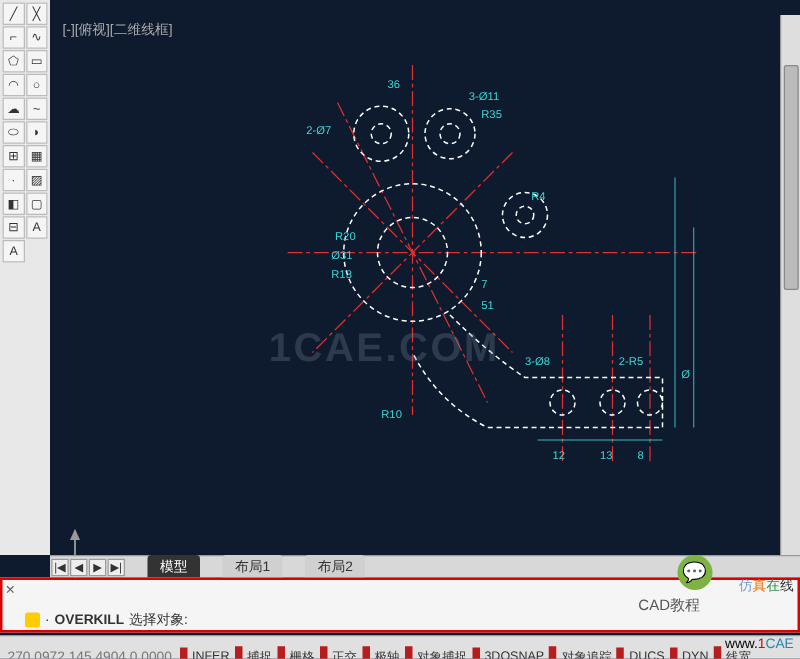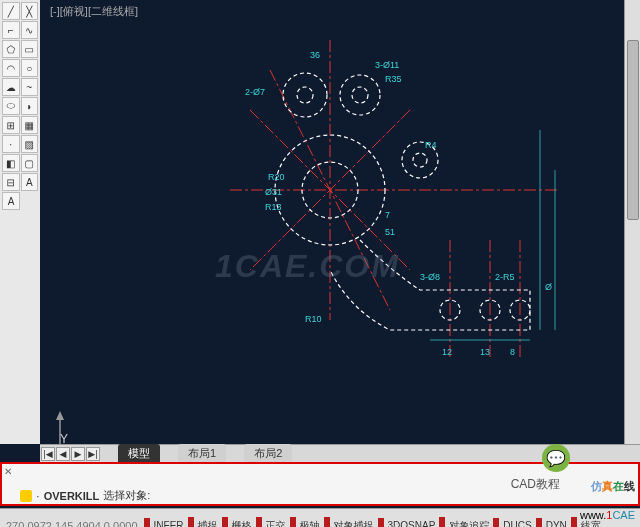--- a/index.html
+++ b/index.html
@@ -1,29 +1,29 @@
 <!DOCTYPE html>
 <html><head>
 <meta charset="utf-8">
 <style>
 *{margin:0;padding:0;box-sizing:border-box;font-family:"Microsoft YaHei",Arial,sans-serif;font-size:11px}
 body{width:640px;height:527px;background:#0e1a2e;position:relative;overflow:hidden}
 .toolbar-left{position:absolute;left:0;top:0;width:40px;height:444px;background:#e8e8e8;display:flex;flex-direction:column;padding:2px}
 .tool-row{display:flex;gap:1px;margin-bottom:1px}
 .tool-btn{width:18px;height:18px;background:#f5f5f5;border:1px solid #bbb;display:flex;align-items:center;justify-content:center;cursor:pointer;font-size:10px;color:#333}
 .tool-btn.single{width:18px;height:18px}
-.viewport{position:absolute;left:40px;top:0;width:600px;height:492px;background:#0e1a2e}
+.viewport{position:absolute;left:40px;top:12px;width:600px;height:492px;background:#0e1a2e}
 .view-label{position:absolute;left:10px;top:4px;color:#aaa;font-size:11px}
 .ucs-y{position:absolute;left:20px;bottom:46px;font-size:12px;color:#ccc}
 .ucs-x{position:absolute;left:72px;bottom:8px;font-size:12px;color:#ccc}
 svg.ucs-svg{position:absolute;left:10px;bottom:6px}
-.watermark{position:absolute;left:175px;top:248px;font-size:32px;font-weight:bold;color:rgba(120,130,150,0.3);letter-spacing:2px;font-style:italic}
+.watermark{position:absolute;left:175px;top:248px;font-size:32px;font-weight:bold;color:rgba(120,130,150,0.3);letter-spacing:2px;}
 .drawing{position:absolute;left:170px;top:40px;width:360px;height:360px}
 .wechat{position:absolute;right:70px;bottom:55px;width:28px;height:28px;border-radius:50%;background:#7cb342;display:flex;align-items:center;justify-content:center;color:#fff;font-size:16px}
-.wechat-text{position:absolute;right:5px;bottom:32px;font-size:18px;font-weight:bold}
+.wechat-text{position:absolute;right:5px;bottom:50px;font-size:18px;font-weight:normal}
 .wechat-text .t1{color:#709ad1}
 .wechat-text .t2{color:#e87510}
 .wechat-text .t3{color:#2a8c4a}
 .wechat-text .t4{color:#333}
 .wechat-label{position:absolute;right:80px;bottom:34px;font-size:12px;color:#555}
 .url{position:absolute;right:5px;bottom:4px;font-size:16px;font-weight:normal}
 .url .u0{color:#000}
 .url .u1{color:#d00}
 .url .u2{color:#28a}
 .tabs-row{position:absolute;left:40px;top:444px;width:600px;height:18px;background:#d8d8d8;display:flex;align-items:center;border-top:1px solid #999}

